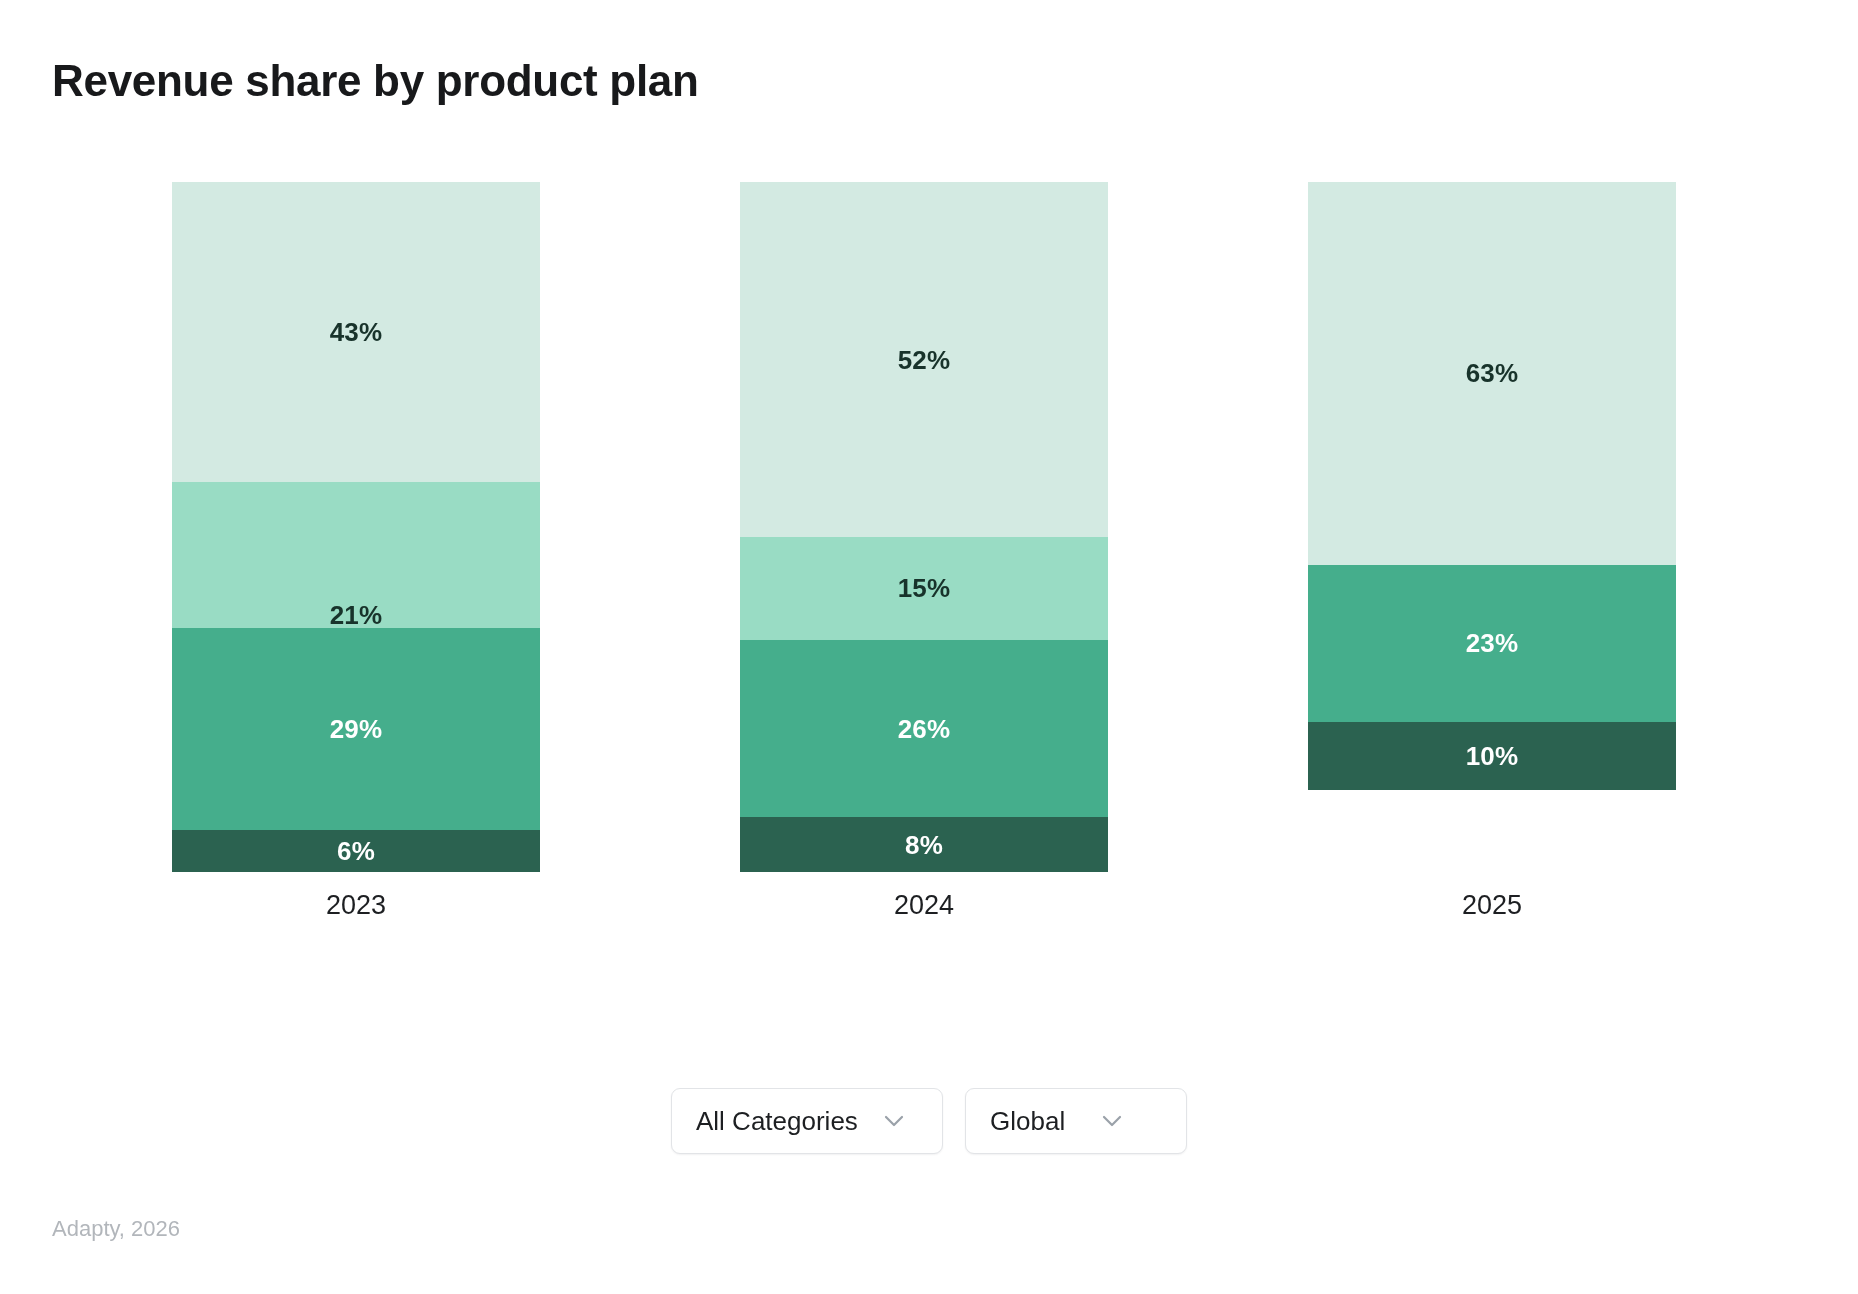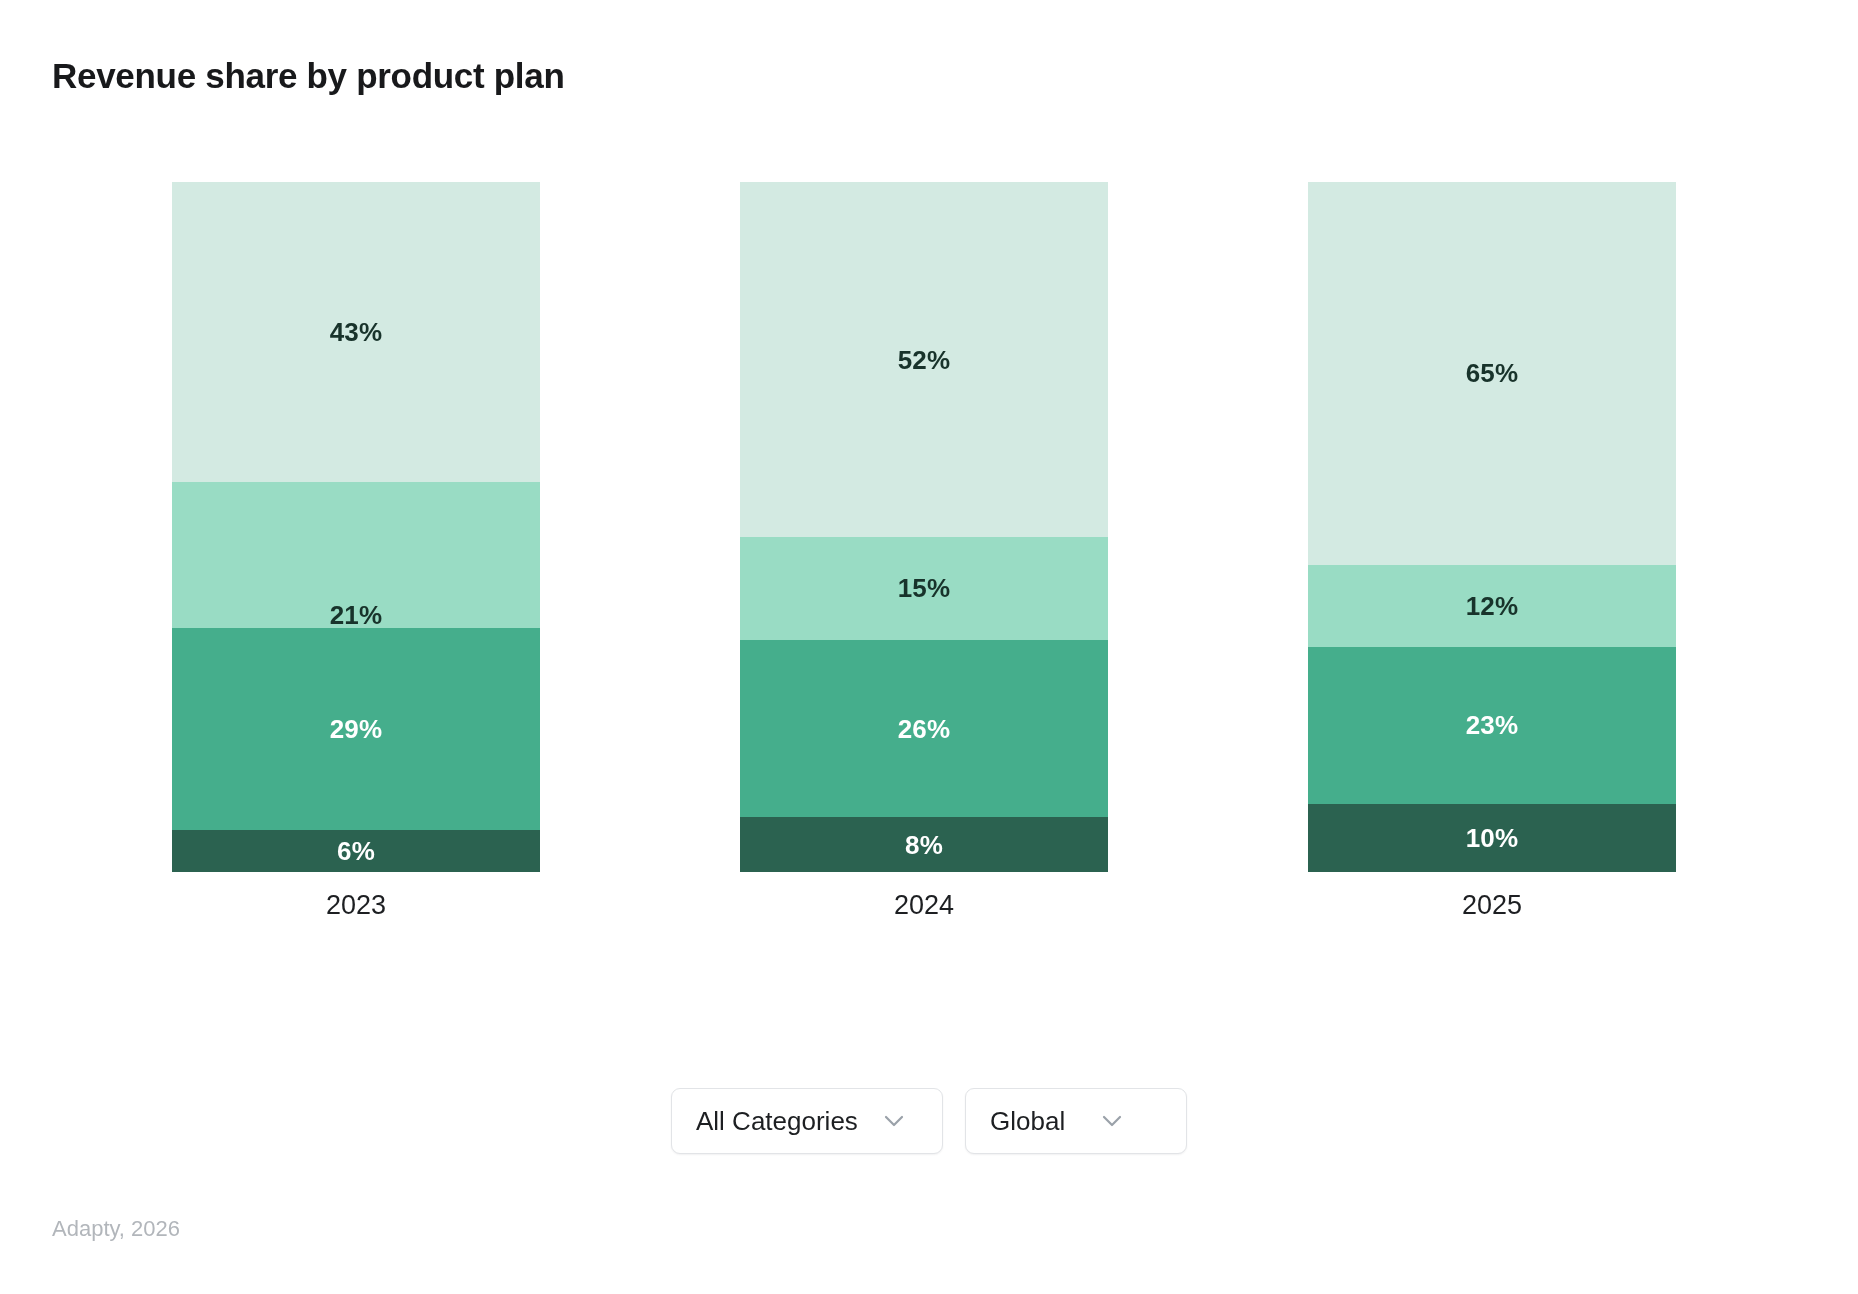--- a/index.html
+++ b/index.html
@@ -22,21 +22,21 @@
     width: 1858px;
     height: 1294px;
     box-sizing: border-box;
   }
 
   
   .chart-title {
     position: absolute;
     left: 52px;
     top: 55px;
-    font-size: 35px;
+    font-size: 44px;
     font-weight: bold;
     letter-spacing: -0.3px;
     color: #18191b;
     line-height: 1.2;
     white-space: nowrap;
   }
 
   
   .plot-area {
     position: absolute;
@@ -200,24 +200,21 @@
         </div>
         <div class="segment" style="flex: 0 0 25.7426%; background: rgb(69, 174, 140);">
           <span class="segment-label light">26%</span>
         </div>
         <div class="segment" style="flex: 0 0 7.92079%; background: rgb(43, 98, 80);">
           <span class="segment-label light">8%</span>
         </div>
       </div>
       <div class="bar-group g2">
         <div class="segment" style="flex: 0 0 55.4455%; background: rgb(211, 234, 226);">
-          <span class="segment-label dark">65%</span>
-        </div>
-        <div class="segment" style="flex: 0 0 11.8812%; background: rgb(153, 220, 196);">
-          <span class="segment-label dark">12%</span>
+          <span class="segment-label dark">63%</span>
         </div>
         <div class="segment" style="flex: 0 0 22.7723%; background: rgb(69, 174, 140);">
           <span class="segment-label light">23%</span>
         </div>
         <div class="segment" style="flex: 0 0 9.90099%; background: rgb(43, 98, 80);">
           <span class="segment-label light">10%</span>
         </div>
       </div>
     </div>
 

